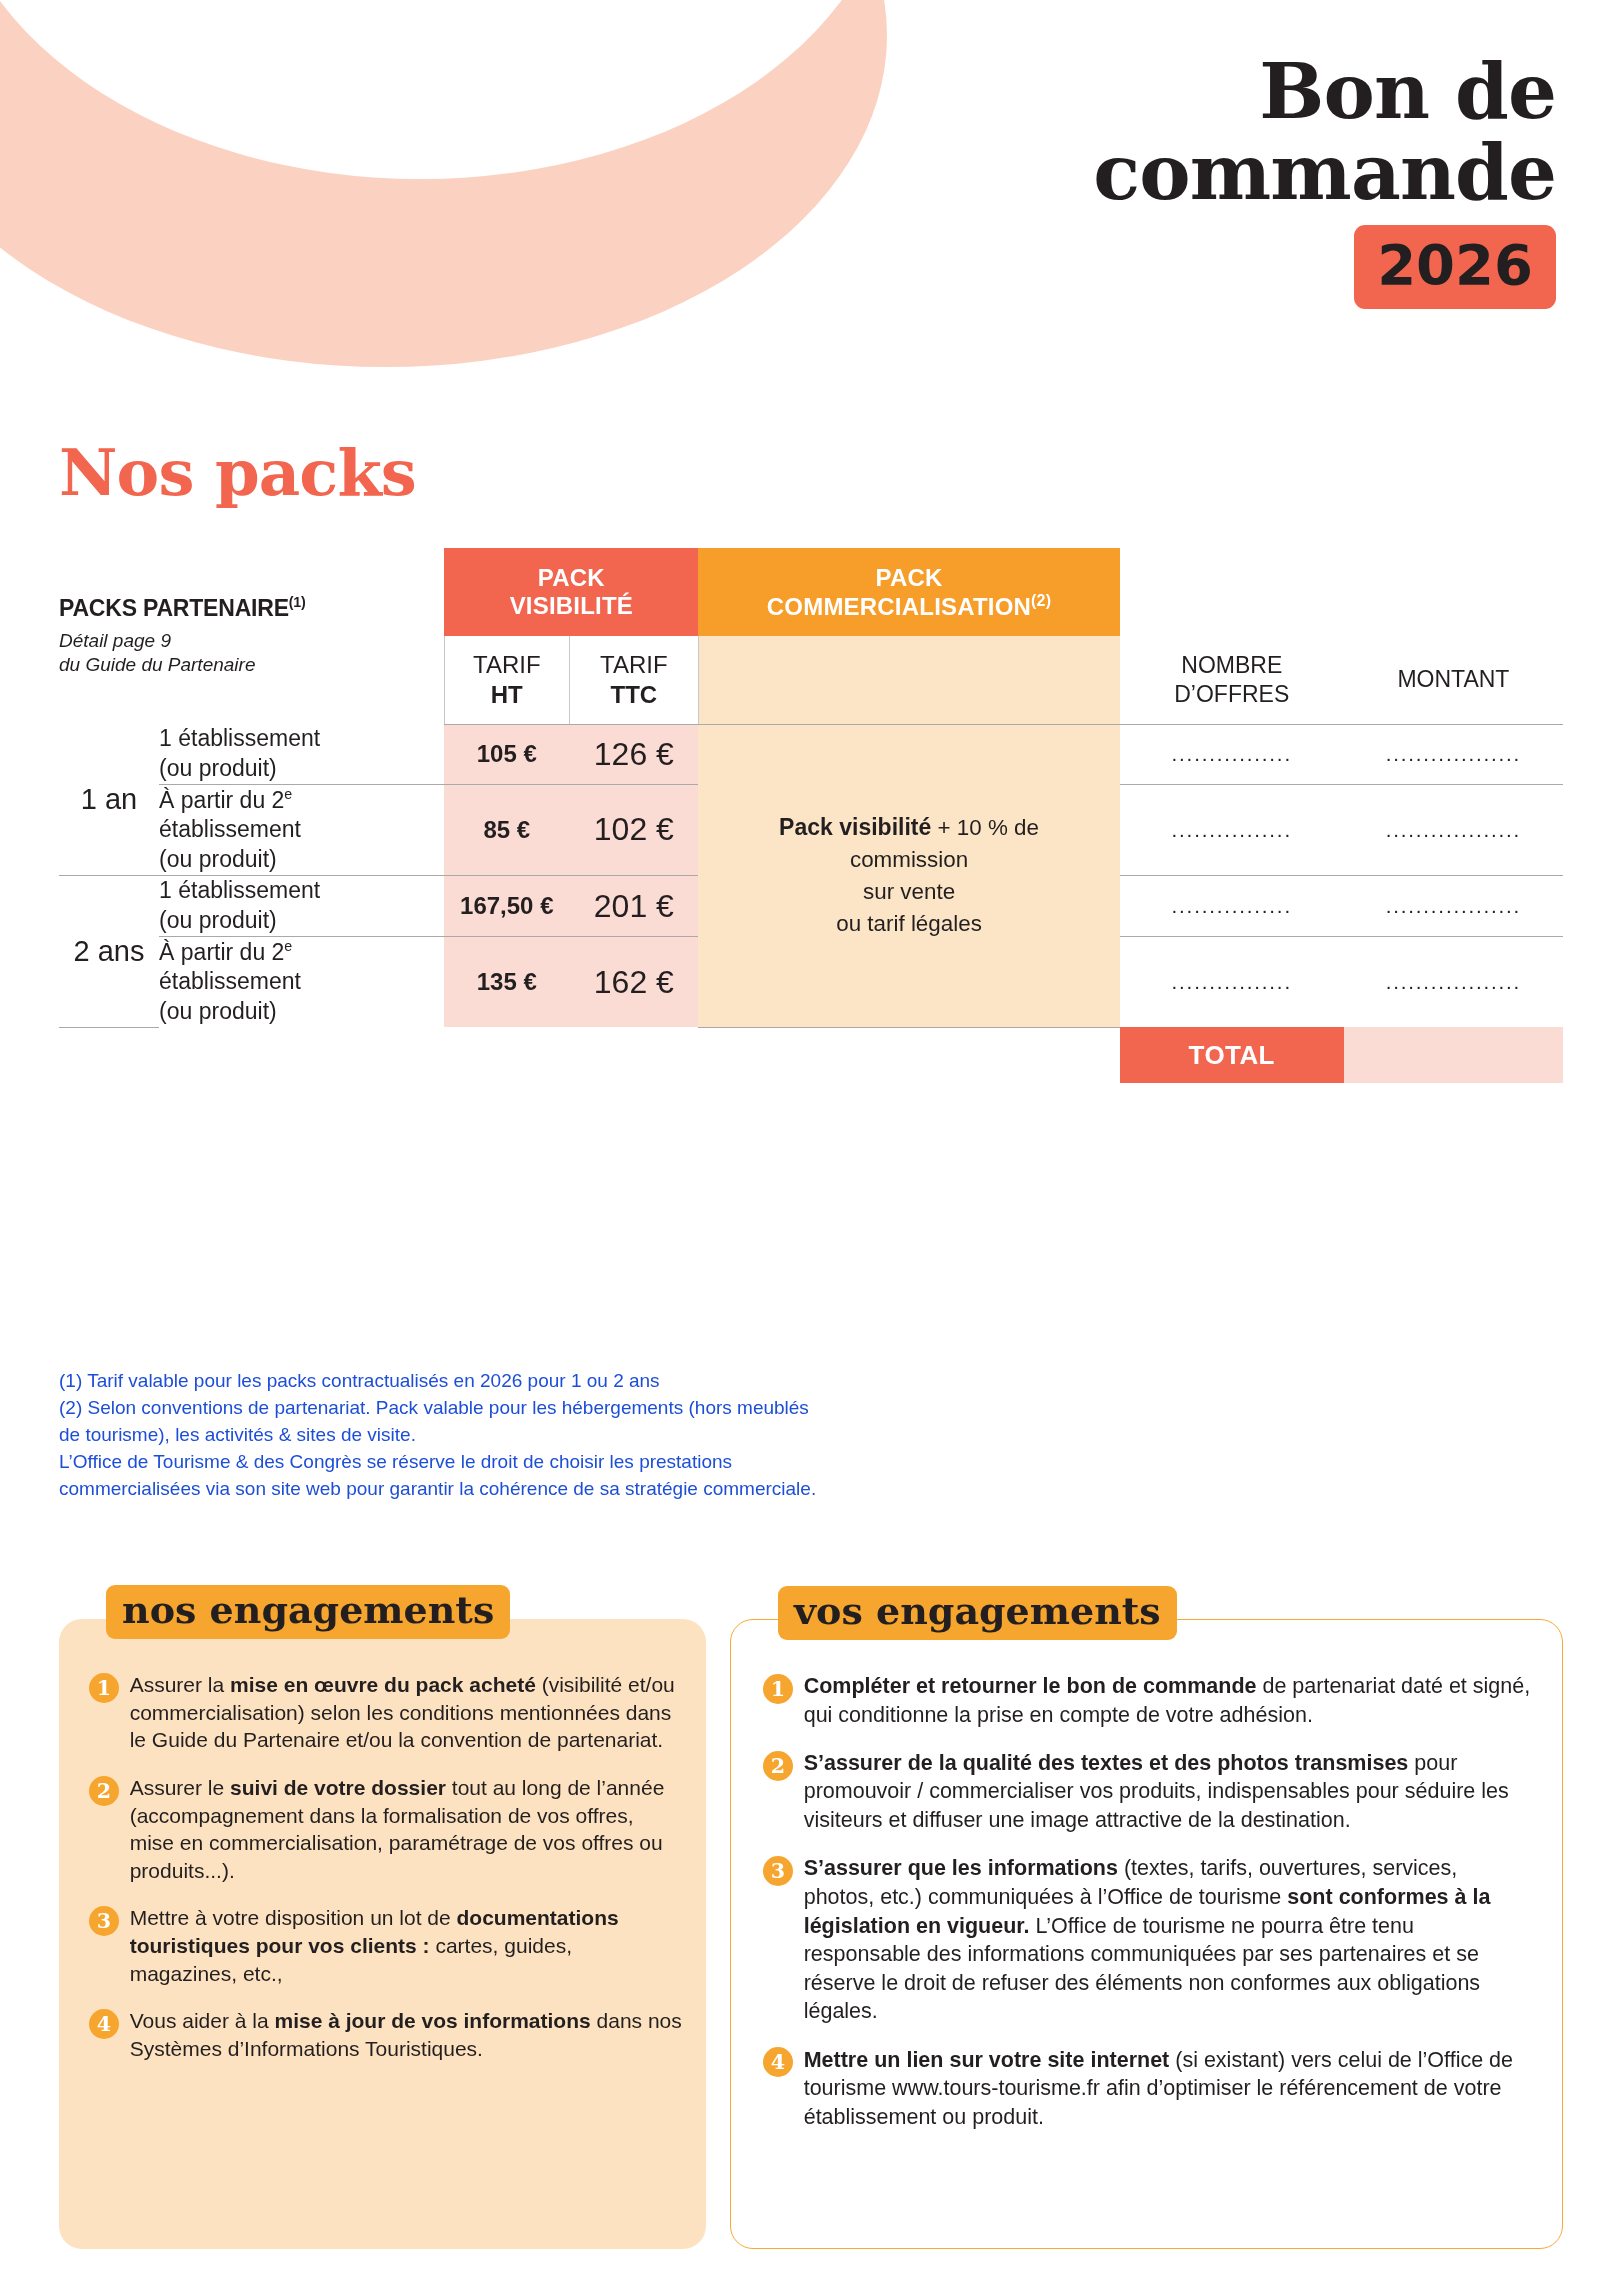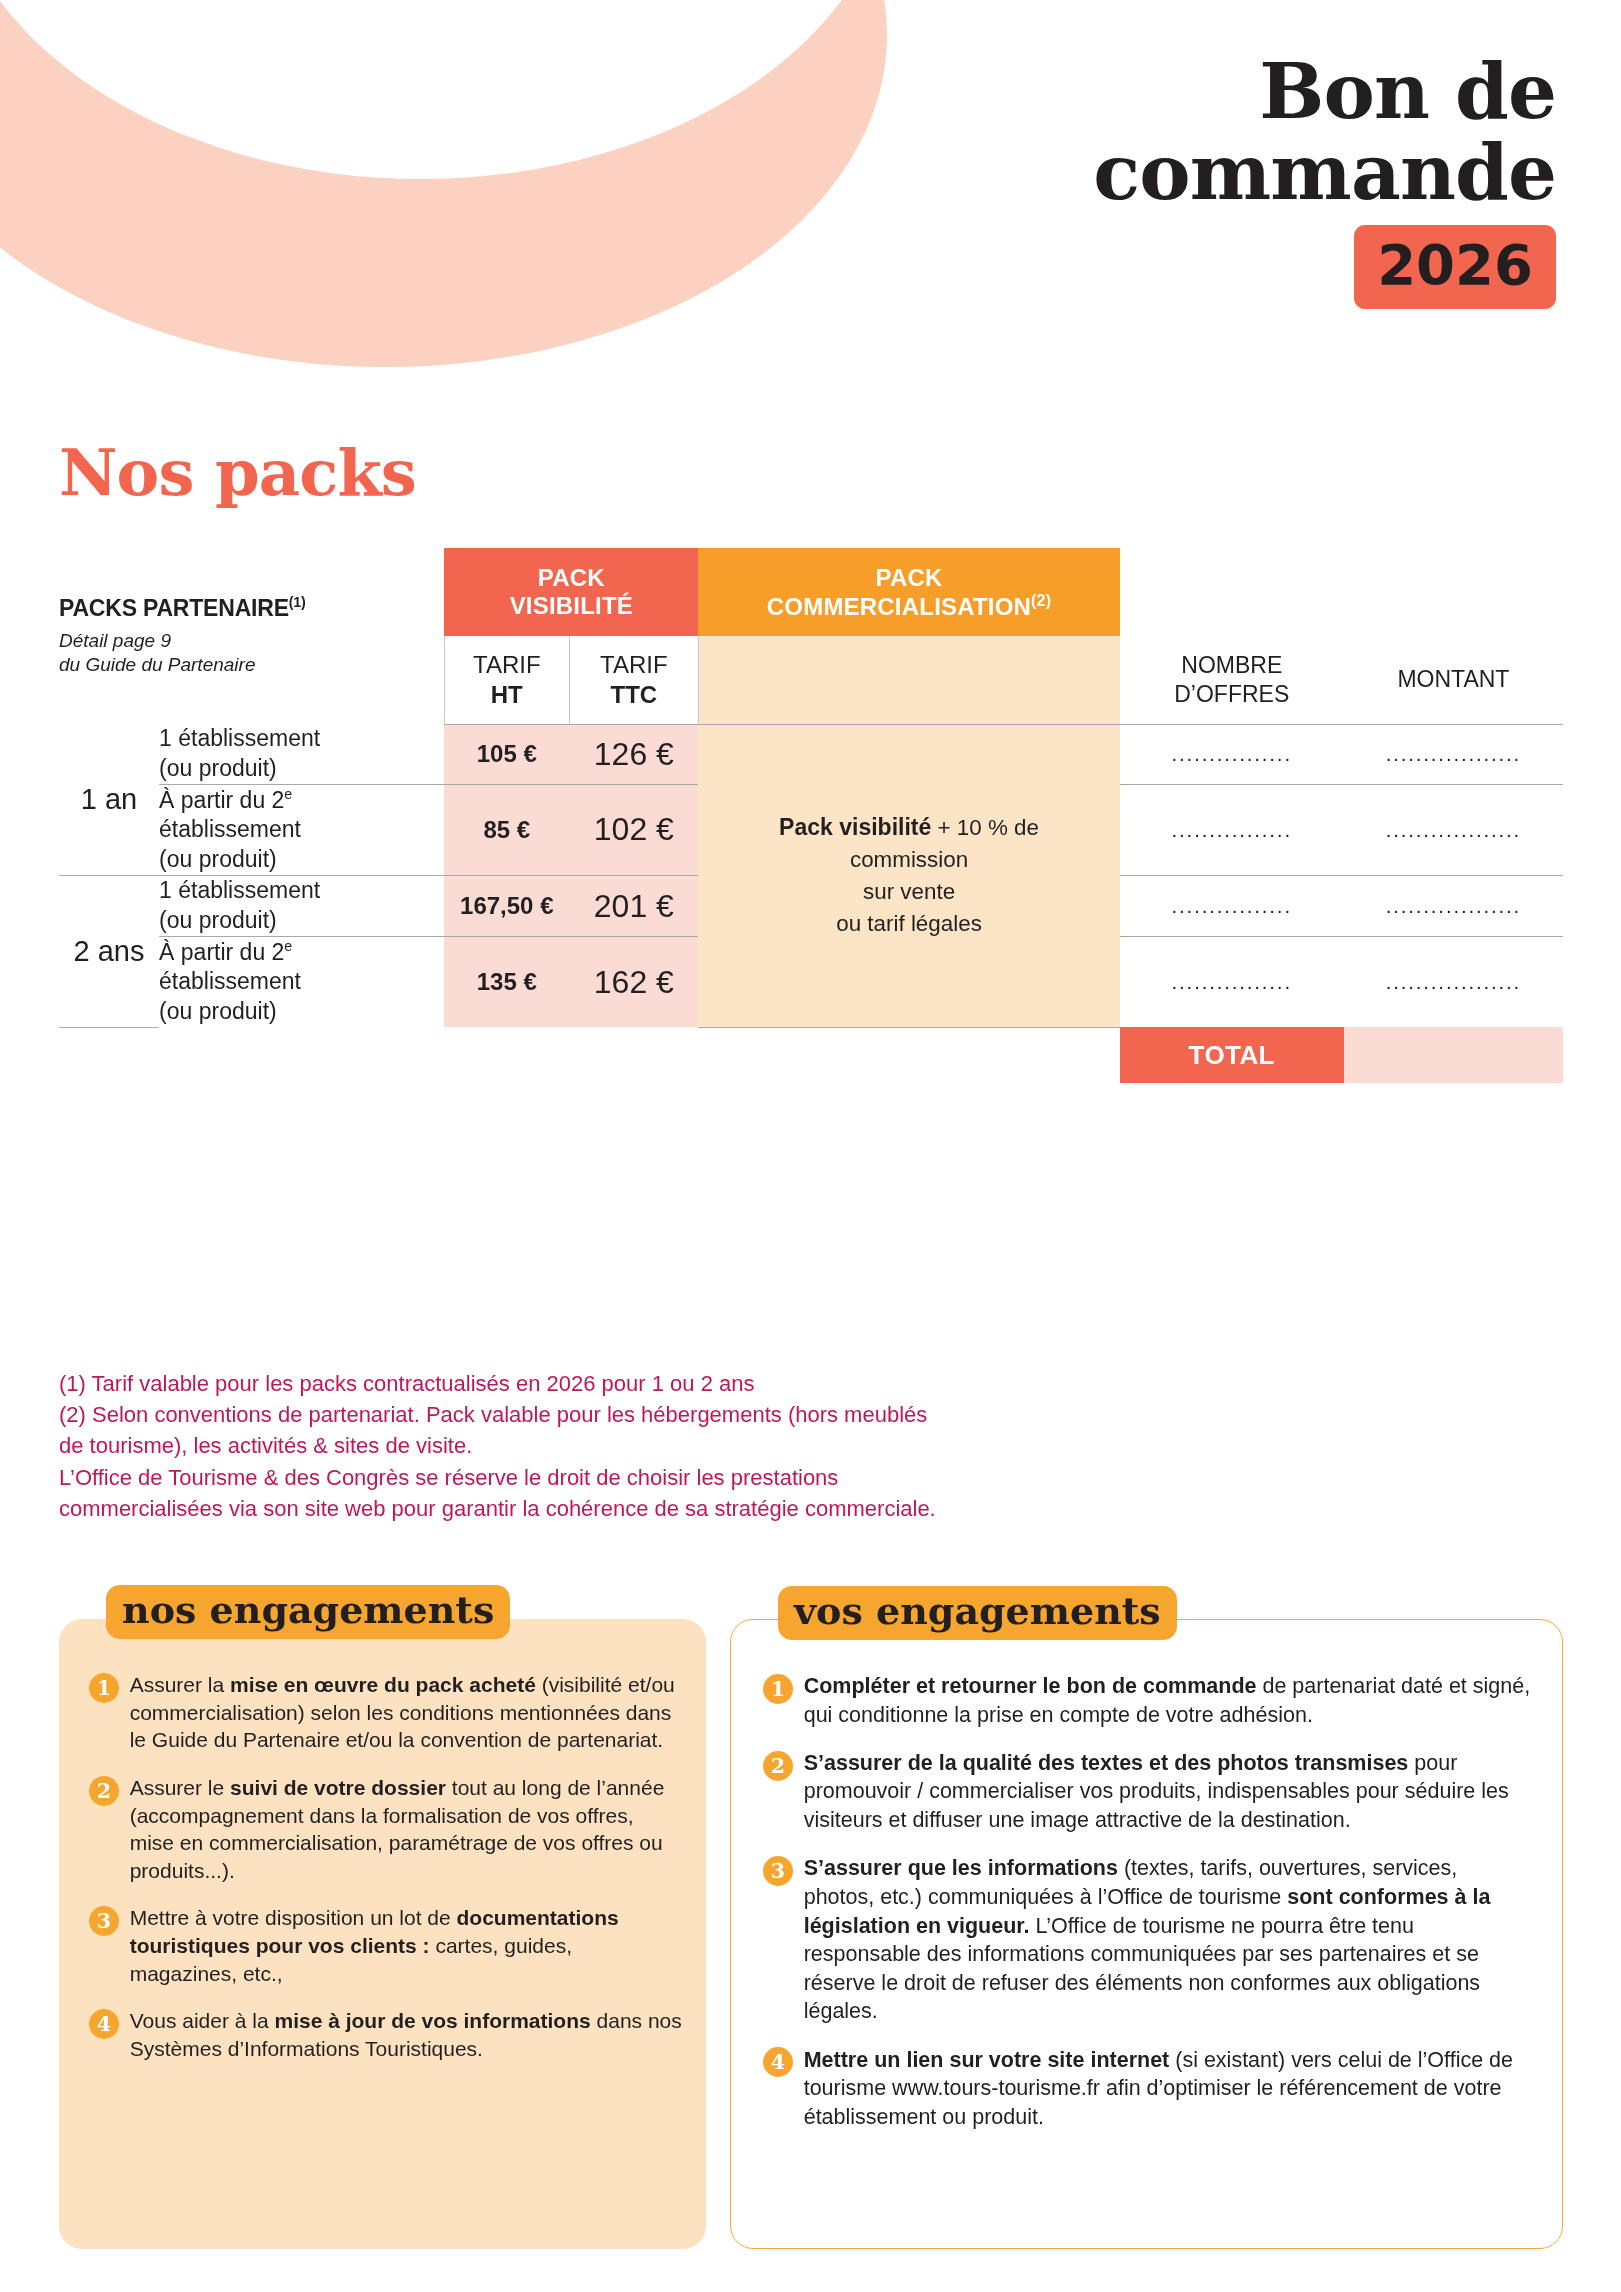--- a/index.html
+++ b/index.html
@@ -218,23 +218,23 @@
     text-align: center;
     height: 56px;
     letter-spacing: 0.4px;
   }
   .total-box { background: #FBDCD4; height: 56px; }
 
   
   .footnotes {
     position: absolute;
     left: 59px; top: 1368px;
-    font-size: 22px;
+    font-size: 19px;
     line-height: 1.42;
-    color: #be185d;
+    color: #1d4ed8;
     width: 985px;
   }
 
   
   .cards { position: absolute; left: 59px; top: 1619px; }
   .card {
     position: absolute;
     border-radius: 23px;
   }
   .card-ours {
@@ -245,21 +245,21 @@
   .card-yours {
     left: 671px; top: 0;
     width: 833px; height: 630px;
     background: #ffffff;
     border: 1.8px solid #F7A935;
   }
   .card-tab {
     position: absolute;
     top: -34px;
     background: #F6A52E;
-    border-radius: 14px;
+    border-radius: 9px;
     padding: 5.4px 16px 9px 16px;
     font-family: "DejaVu Serif", serif;
     font-weight: 700;
     font-size: 38px;
     line-height: 1.05;
     color: #231f20;
     white-space: nowrap;
   }
   .card-ours .card-tab { left: 47px; }
   .card-yours .card-tab { left: 47px; }

